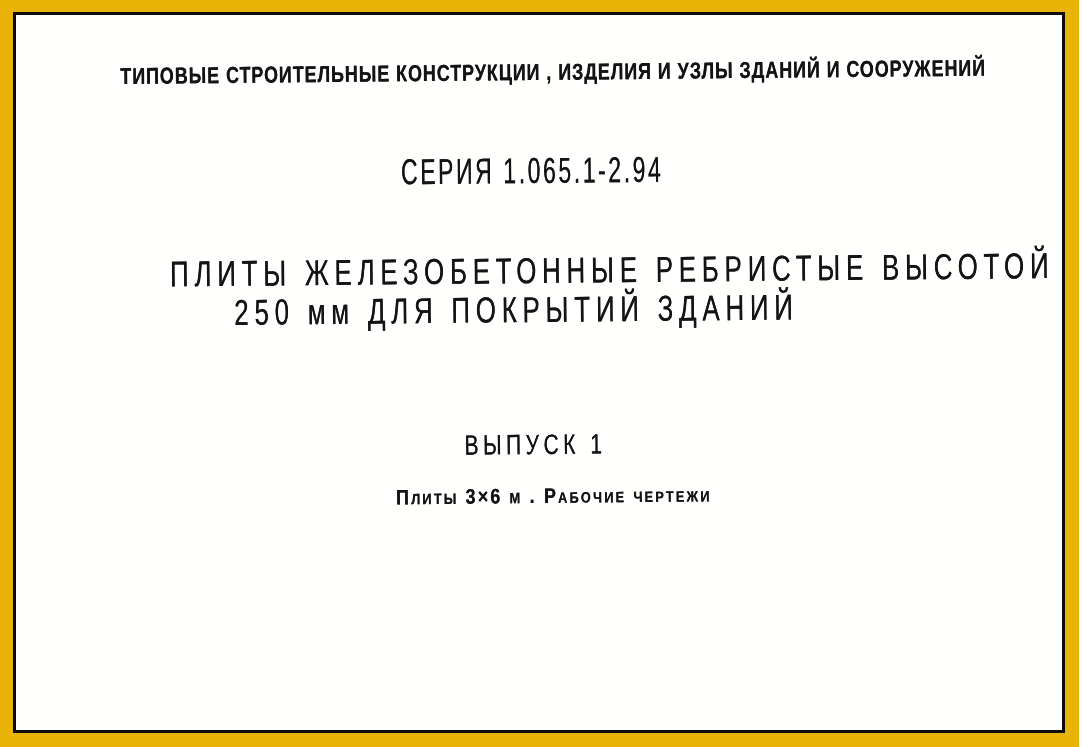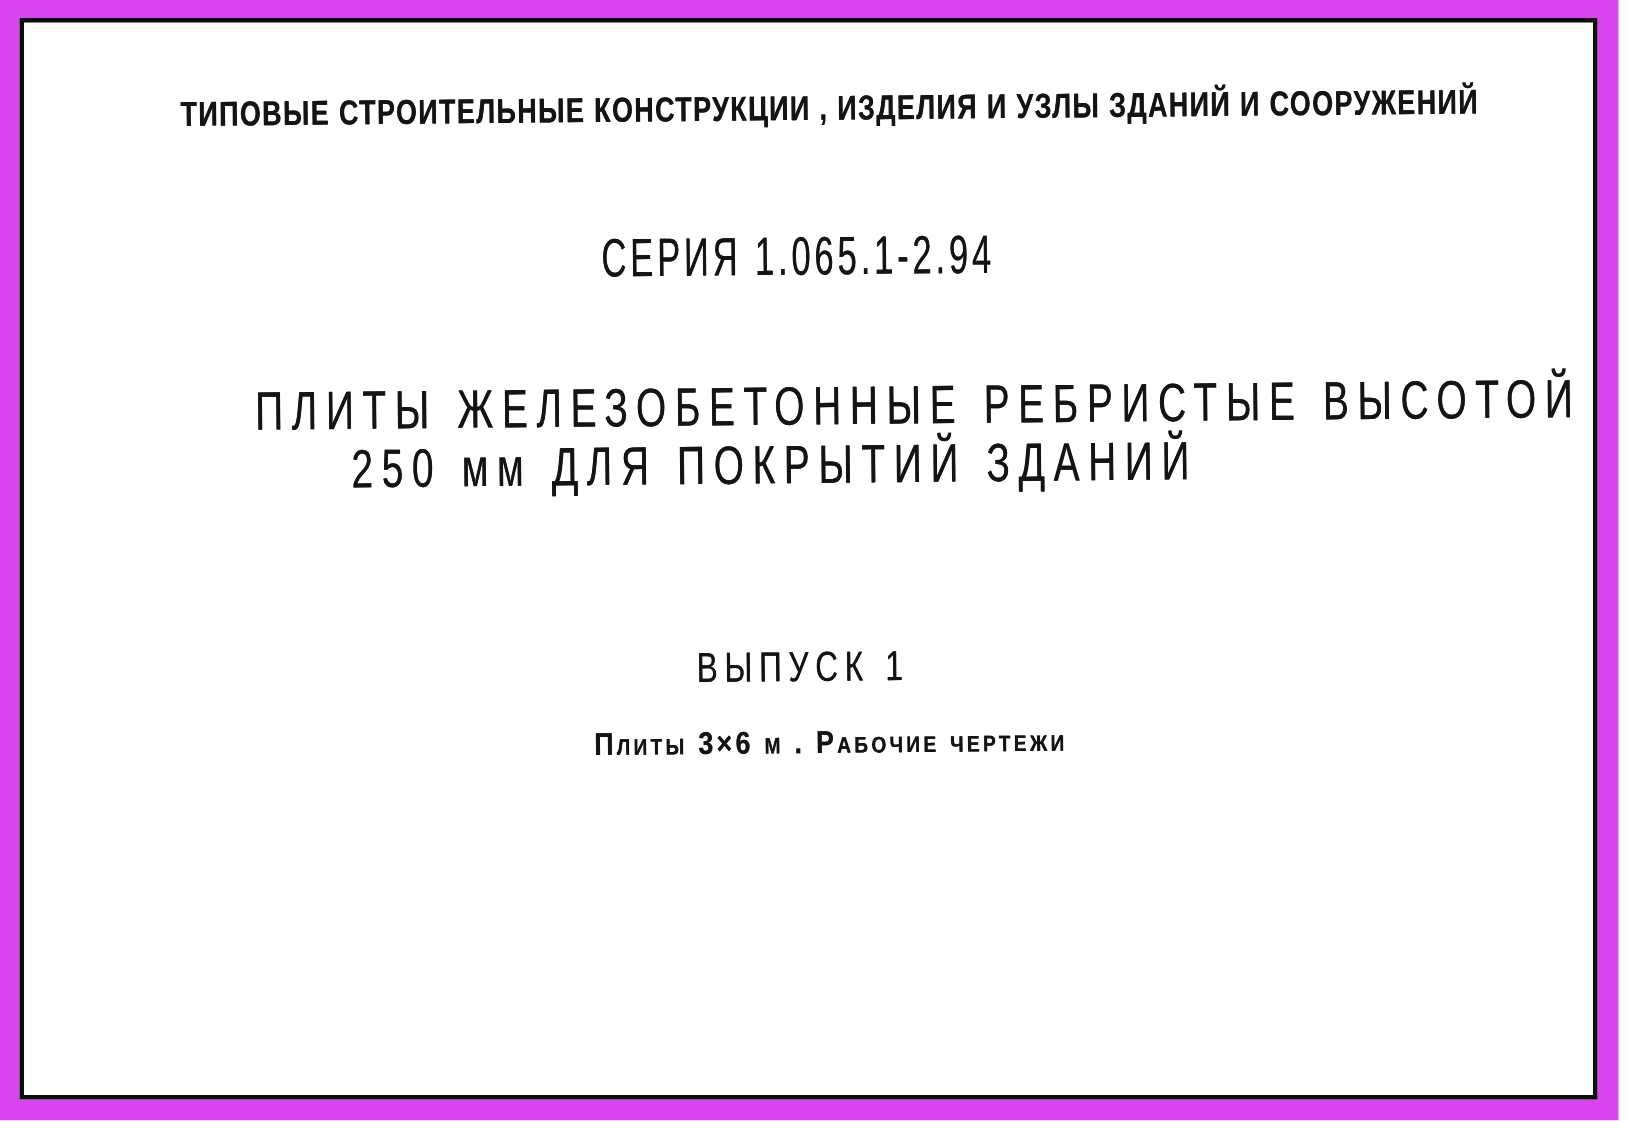--- a/index.html
+++ b/index.html
@@ -5,21 +5,21 @@
   html, body {
     margin: 0; padding: 0;
     width: 1085px; height: 747px;
     background: #ffffff;
     overflow: hidden;
     font-family: "Liberation Sans", sans-serif;
   }
   .page {
     position: relative;
     width: 1079px; height: 747px;
-    background: #d946ef;
+    background: #eab308;
   }
   .frame {
     position: absolute;
     left: 13px; top: 12px;
     width: 1052px; height: 721px;
     box-sizing: border-box;
     border: 3px solid #0d0d0d;
     background: #fffffe;
   }
   .tilt {

